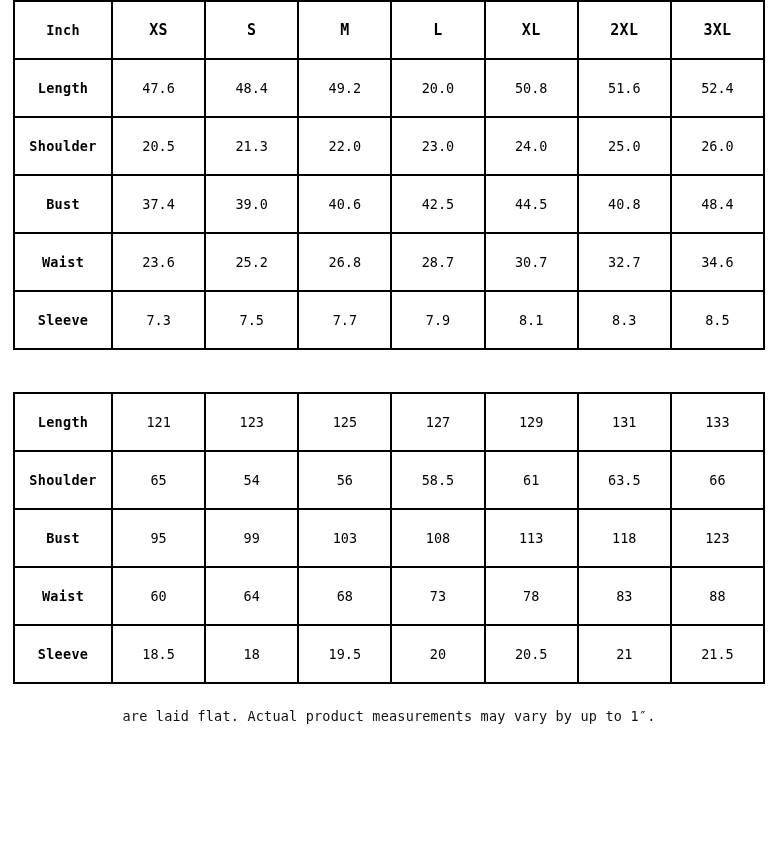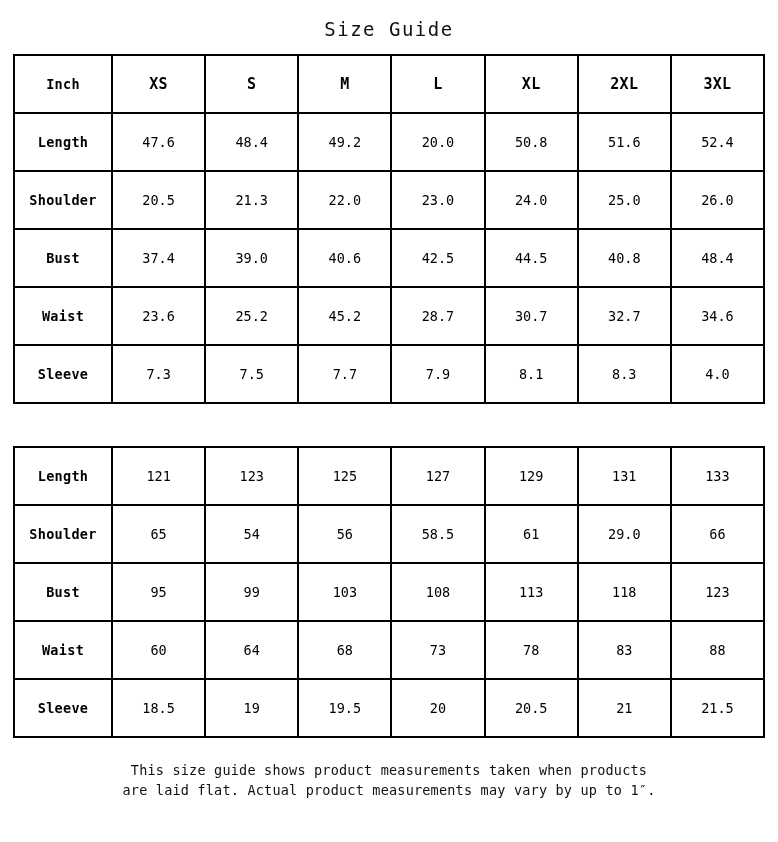--- a/index.html
+++ b/index.html
@@ -70,21 +70,20 @@
     padding-top: 22px;
     letter-spacing: 0.2px;
   }
   .footnote div { white-space: pre; }
 </style>
 </head>
 <body>
 
 <div class="page">
 
-  <div class="title">Size Guide</div>
 
   <table class="size-table">
     <colgroup>
       <col class="first-col">
         <col>
         <col>
         <col>
         <col>
         <col>
         <col>
@@ -128,35 +127,35 @@
         <td>40.6</td>
         <td>42.5</td>
         <td>44.5</td>
         <td>40.8</td>
         <td>48.4</td>
       </tr>
       <tr>
         <td class="row-head">Waist</td>
         <td>23.6</td>
         <td>25.2</td>
-        <td>45.2</td>
+        <td>26.8</td>
         <td>28.7</td>
         <td>30.7</td>
         <td>32.7</td>
         <td>34.6</td>
       </tr>
       <tr>
         <td class="row-head">Sleeve</td>
         <td>7.3</td>
         <td>7.5</td>
         <td>7.7</td>
         <td>7.9</td>
         <td>8.1</td>
         <td>8.3</td>
-        <td>4.0</td>
+        <td>8.5</td>
       </tr>
     </tbody>
   </table>
 
   <div class="gap"></div>
 
   <table class="size-table">
     <colgroup>
       <col class="first-col">
         <col>
@@ -178,21 +177,21 @@
         <td>131</td>
         <td>133</td>
       </tr>
       <tr>
         <td class="row-head">Shoulder</td>
         <td>65</td>
         <td>54</td>
         <td>56</td>
         <td>58.5</td>
         <td>61</td>
-        <td>29.0</td>
+        <td>63.5</td>
         <td>66</td>
       </tr>
       <tr>
         <td class="row-head">Bust</td>
         <td>95</td>
         <td>99</td>
         <td>103</td>
         <td>108</td>
         <td>113</td>
         <td>118</td>
@@ -204,28 +203,27 @@
         <td>64</td>
         <td>68</td>
         <td>73</td>
         <td>78</td>
         <td>83</td>
         <td>88</td>
       </tr>
       <tr>
         <td class="row-head">Sleeve</td>
         <td>18.5</td>
-        <td>19</td>
+        <td>18</td>
         <td>19.5</td>
         <td>20</td>
         <td>20.5</td>
         <td>21</td>
         <td>21.5</td>
       </tr>
     </tbody>
   </table>
 
   <div class="footnote">
-    <div>This size guide shows product measurements taken when products</div>
     <div>are laid flat. Actual product measurements may vary by up to 1″.</div>
   </div>
 
 </div>
 
 </body></html>

